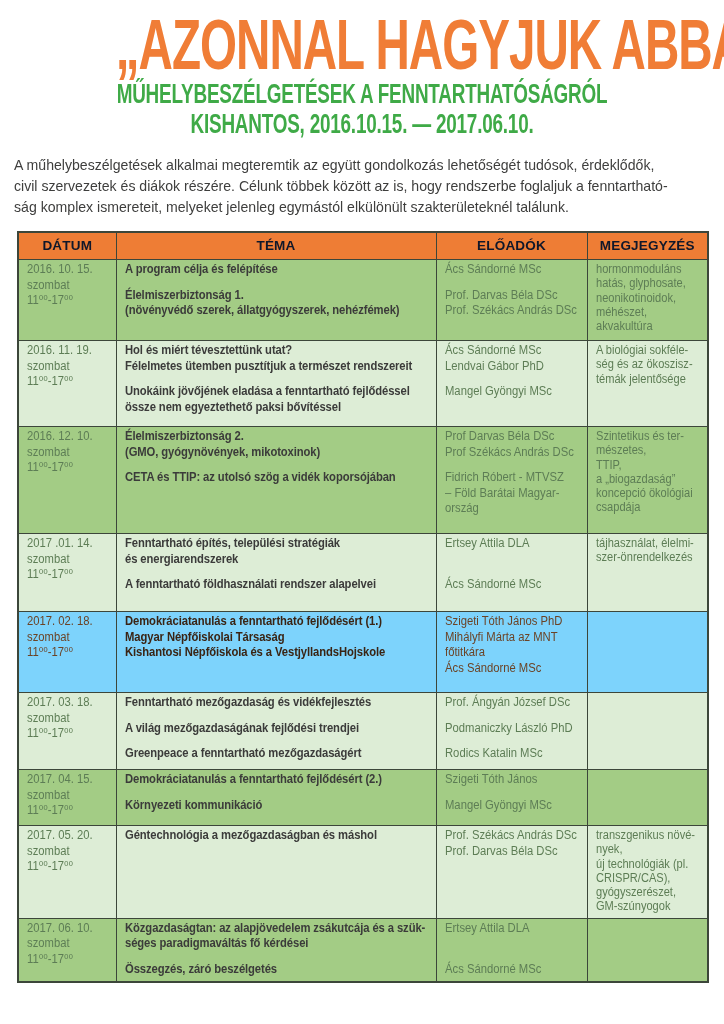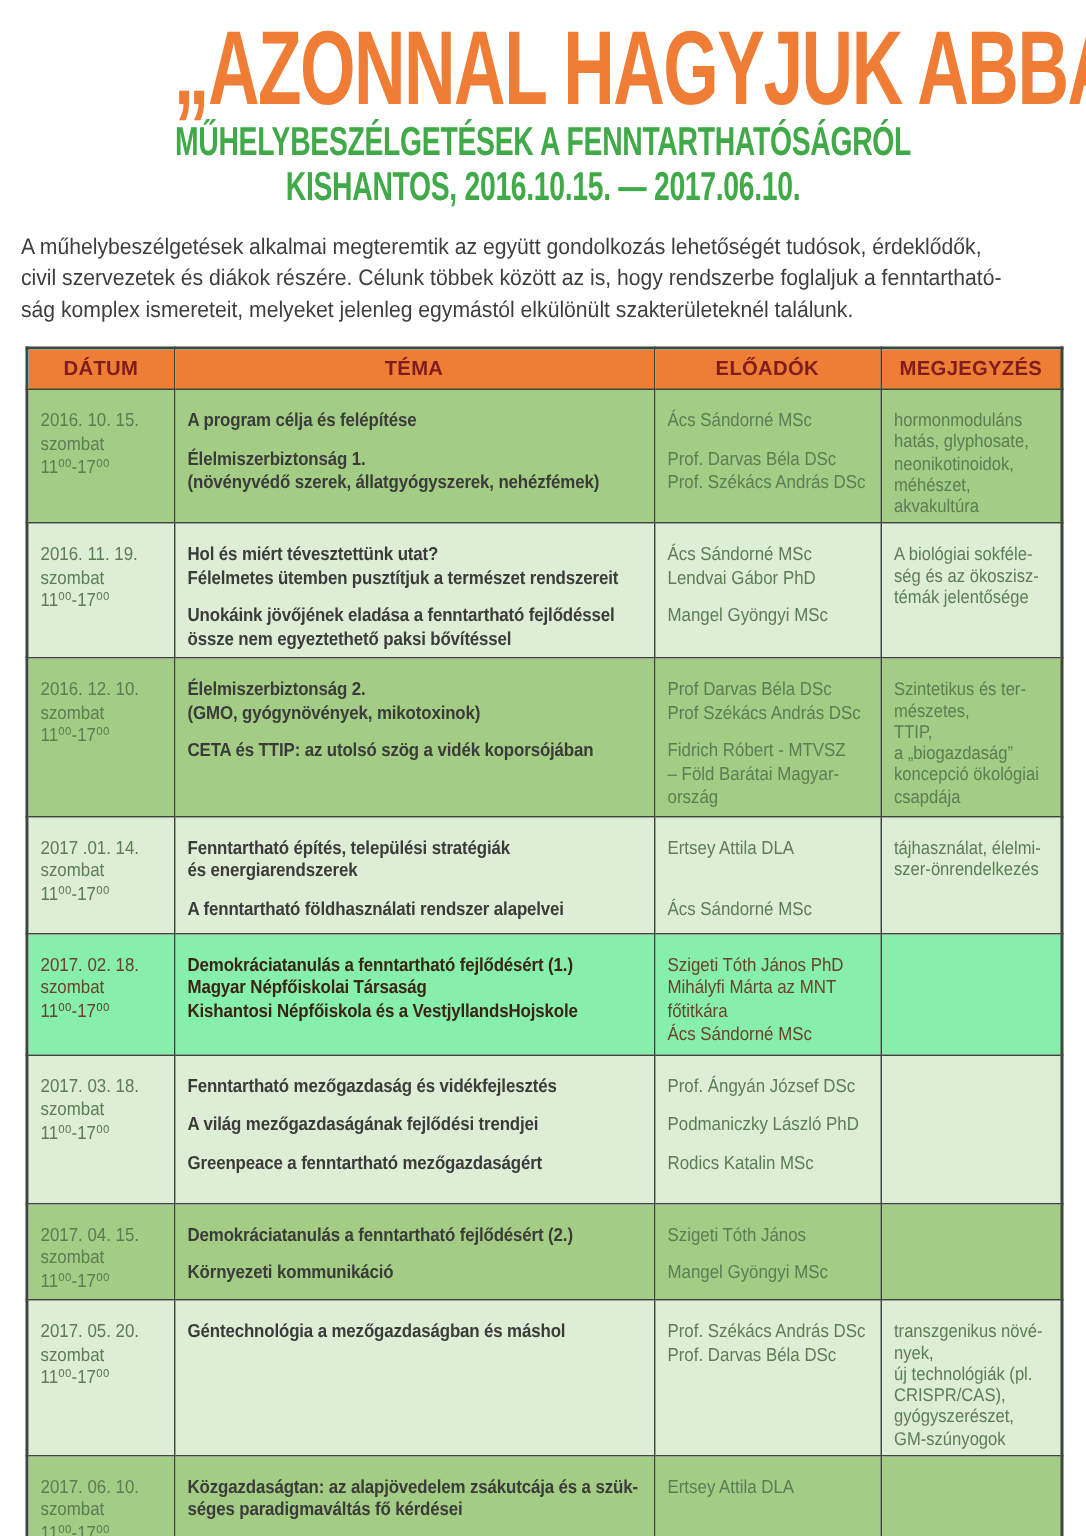--- a/index.html
+++ b/index.html
@@ -28,36 +28,36 @@
   }
   table.schedule {
     margin:14px 0 0 17px; width:690px;
     border-collapse:collapse; table-layout:fixed;
     border:2px solid #3c463a;
   }
   table.schedule th, table.schedule td {
     border:1px solid #3c463a; vertical-align:top; overflow:hidden;
   }
   table.schedule th {
-    background:#ee7d35; color:#7f1d1d;
+    background:#ee7d35; color:#0f172a;
     font-size:13.5px; font-weight:700; text-align:center;
     padding:5px 2px; letter-spacing:0.2px; height:16px;
   }
-  td { padding:13px 6px 4px 8px; }
+  td { padding:2px 6px 4px 8px; }
   .cell-inner {
     transform:scaleX(0.9); transform-origin:0 0; width:111%;
   }
   .cell-date   { font-size:12.5px; line-height:1.24; color:#5d7d55; white-space:pre-line; }
   .cell-theme   .para { font-size:12.5px; font-weight:700; line-height:1.24; color:#3b3b3a; white-space:pre-line; letter-spacing:-0.1px; }
   .cell-speakers .para { font-size:12.5px; line-height:1.24; color:#5d7d55; white-space:pre-line; }
   .cell-notes    .para { font-size:12.3px; line-height:1.16; color:#5d7d55; white-space:pre-line; }
   .para + .para { margin-top:10px; }
   tr.row--green  td { background:#a3cc85; }
   tr.row--pale   td { background:#ddedd6;margin-left:28px; }
-  tr.row--orange td { background:#86efac; }
+  tr.row--orange td { background:#7dd3fc; }
   tr.row--orange .cell-theme .para { color:#3a2414; }
   tr.row--orange .cell-date,
   tr.row--orange .cell-speakers .para,
   tr.row--orange .cell-notes .para { color:#6b4326; }
 </style>
 </head>
 <body>
 
 <div class="page">
 
@@ -139,21 +139,21 @@
             </div>
           </td>
         <td>
             <div class="cell-inner cell-notes">
               <div class="para">A biológiai sokféle-
 ség és az ökoszisz-
 témák jelentősége</div>
             </div>
           </td>
       </tr>
-      <tr class="row--green" style="height:96px">
+      <tr class="row--green" style="height:107px">
         <td>
             <div class="cell-inner cell-date">2016. 12. 10.
 szombat
 11⁰⁰-17⁰⁰</div>
           </td>
         <td>
             <div class="cell-inner cell-theme">
               <div class="para">Élelmiszerbiztonság 2.
 (GMO, gyógynövények, mikotoxinok)</div>
               <div class="para">CETA és TTIP: az utolsó szög a vidék koporsójában</div>
@@ -224,21 +224,21 @@
               <div class="para">Szigeti Tóth János PhD
 Mihályfi Márta az MNT
 főtitkára
 Ács Sándorné MSc</div>
             </div>
           </td>
         <td>
             <div class="cell-inner cell-notes"></div>
           </td>
       </tr>
-      <tr class="row--pale" style="height:99px">
+      <tr class="row--pale" style="height:77px">
         <td>
             <div class="cell-inner cell-date">2017. 03. 18.
 szombat
 11⁰⁰-17⁰⁰</div>
           </td>
         <td>
             <div class="cell-inner cell-theme">
               <div class="para">Fenntartható mezőgazdaság és vidékfejlesztés</div>
               <div class="para">A világ mezőgazdaságának fejlődési trendjei</div>
               <div class="para">Greenpeace a fenntartható mezőgazdaságért</div>

